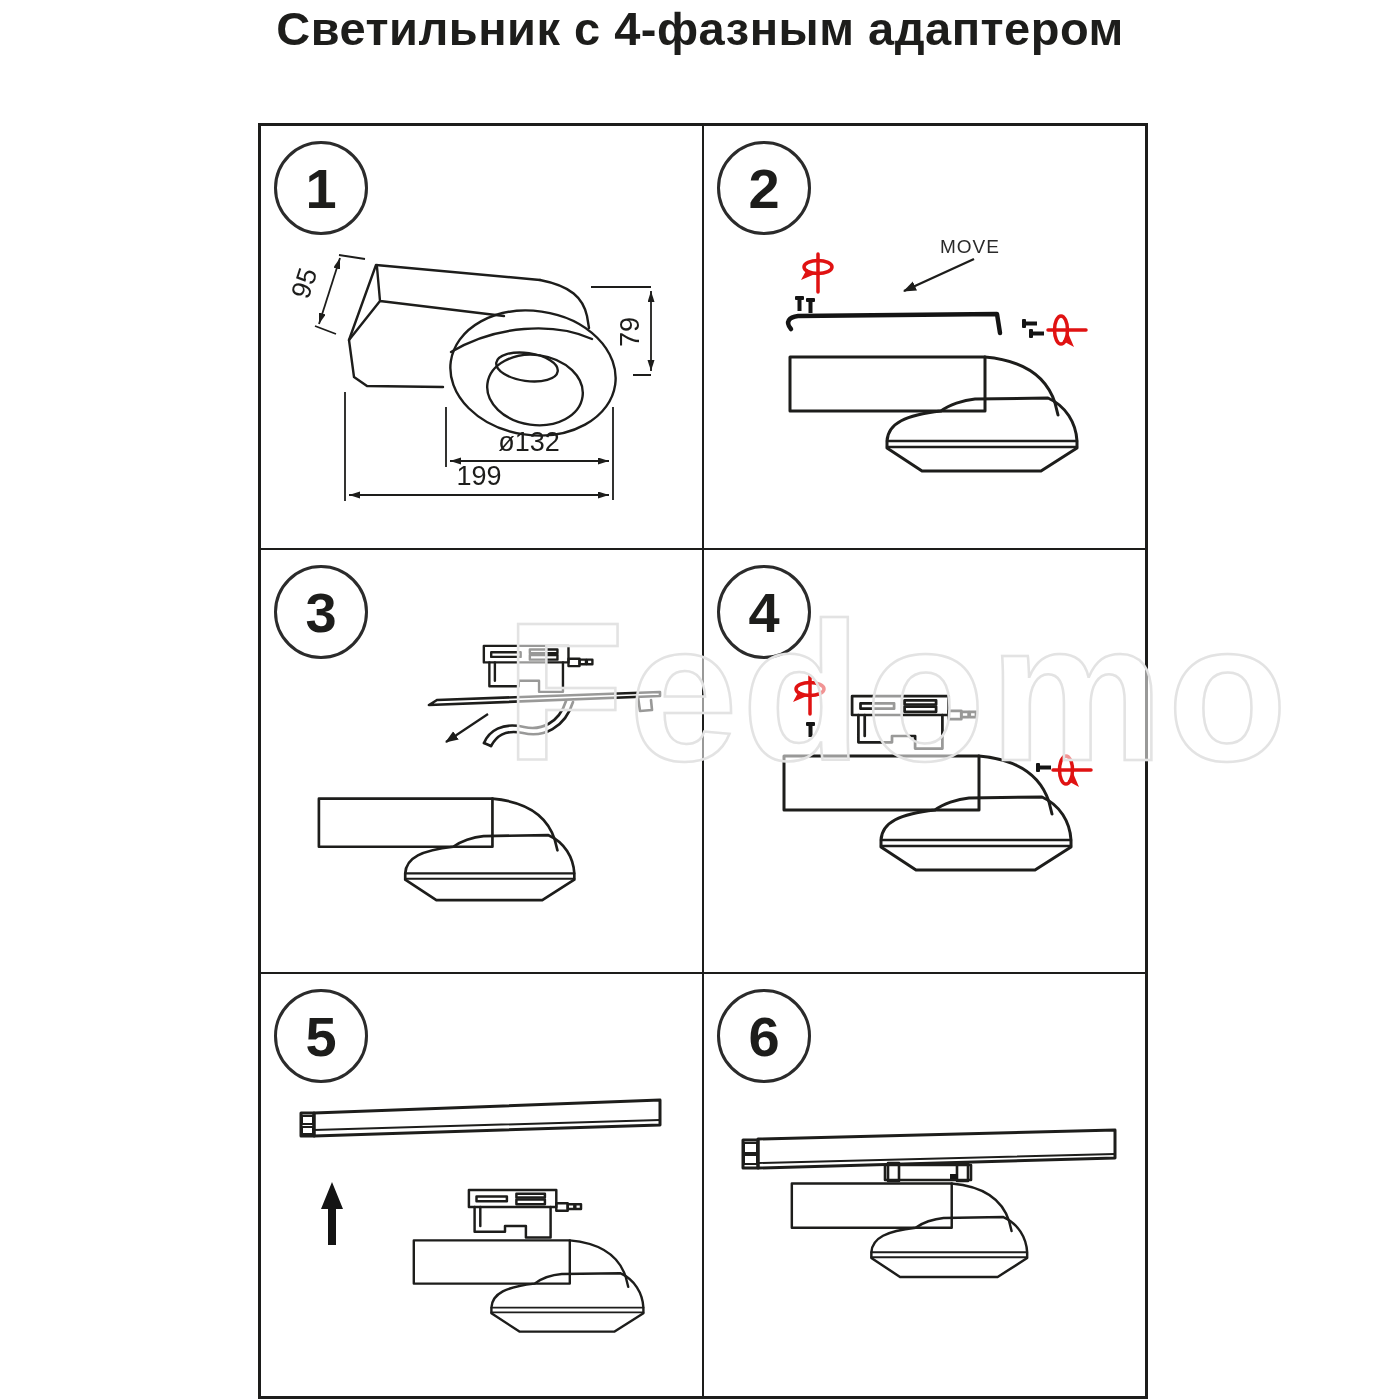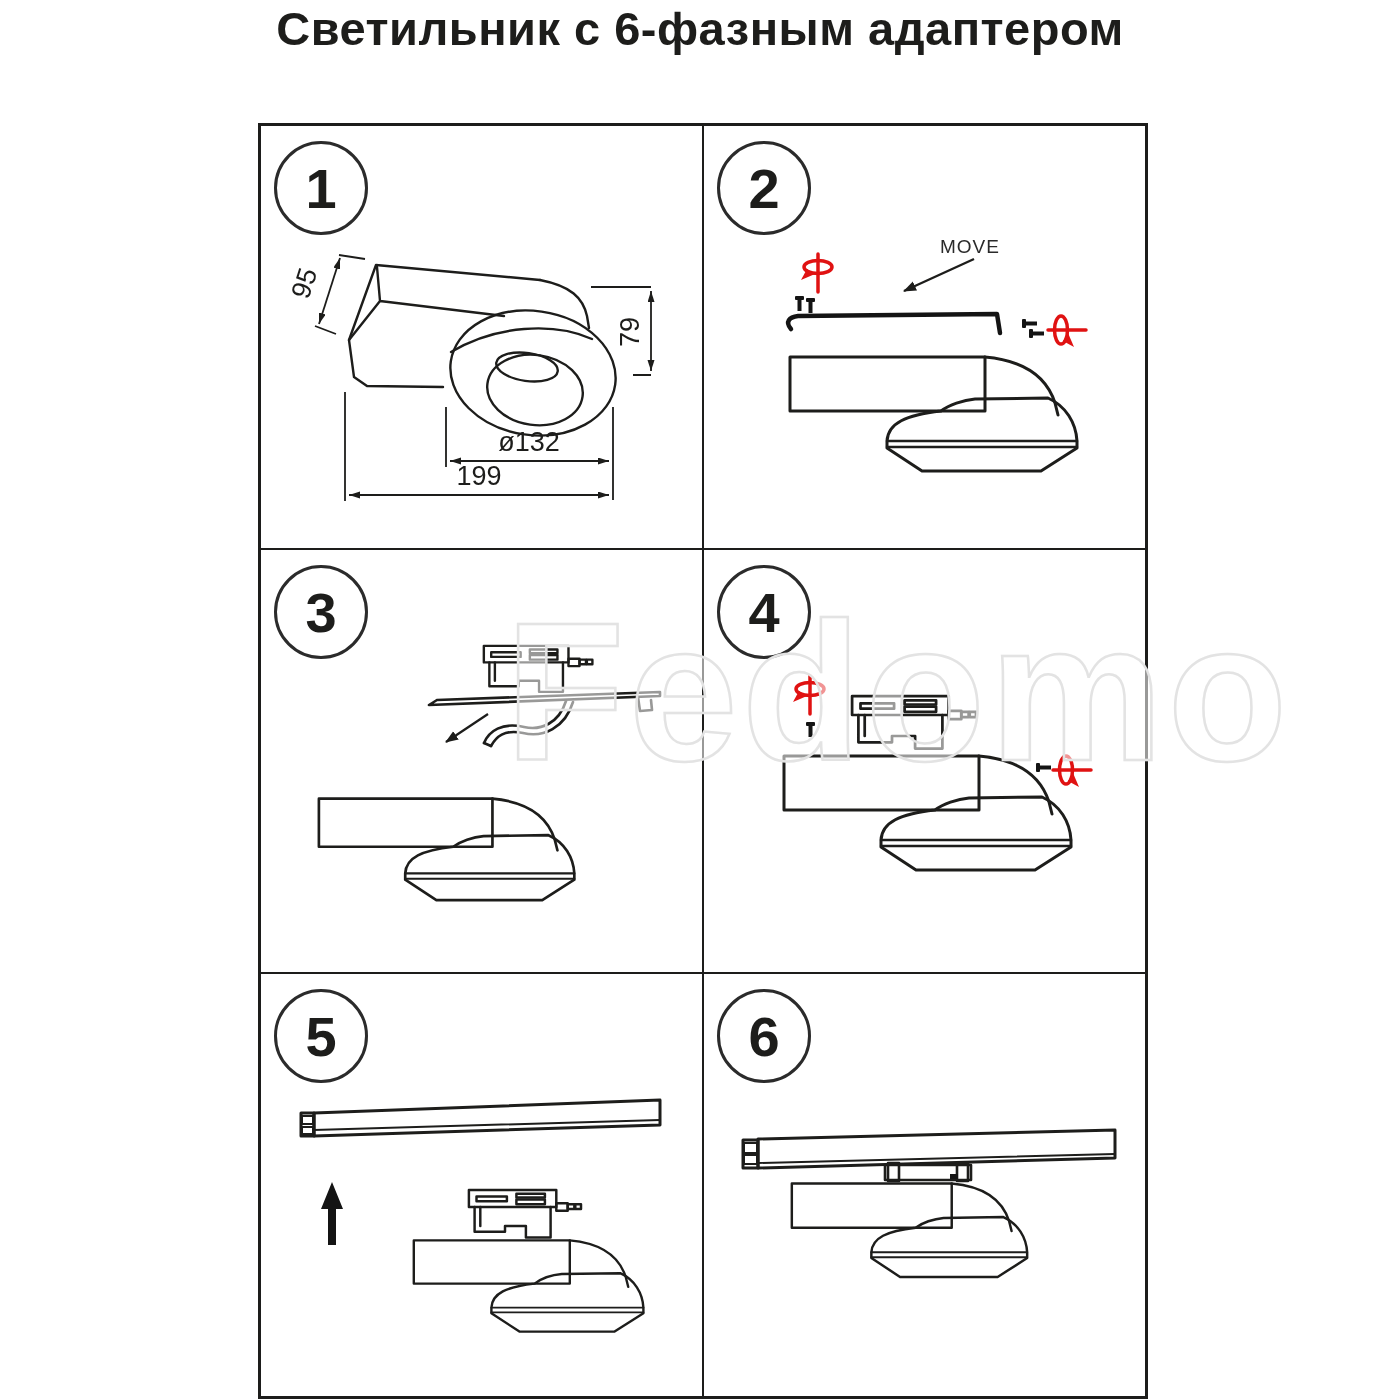--- a/index.html
+++ b/index.html
@@ -19,21 +19,21 @@
          font-size:56px;font-weight:bold;color:#1d1d1b;background:transparent;z-index:5;}
   .cell svg{position:absolute;left:0;top:0;width:100%;height:100%;z-index:4;}
   svg text{font-family:"Liberation Sans", sans-serif;}
   .defs-hidden{position:absolute;width:0;height:0;overflow:hidden;}
 </style>
 </head>
 <body>
 
 <div class="page">
 
-  <h1 class="title">Светильник с 6-фазным адаптером</h1>
+  <h1 class="title">Светильник с 4-фазным адаптером</h1>
   <div class="watermark">Fedomo</div>
 
   <svg class="defs-hidden" aria-hidden="true">
     <defs>
       <marker id="dim" markerUnits="userSpaceOnUse" markerWidth="13" markerHeight="9" refX="11" refY="3.5" orient="auto-start-reverse">
         <path d="M0,0 L11,3.5 L0,7 Z" fill="#1d1d1b"></path>
       </marker>
       <marker id="arrow2" markerUnits="userSpaceOnUse" markerWidth="16" markerHeight="12" refX="12" refY="5" orient="auto">
         <path d="M0,0 L13,5 L0,10 Z" fill="#1d1d1b"></path>
       </marker>

